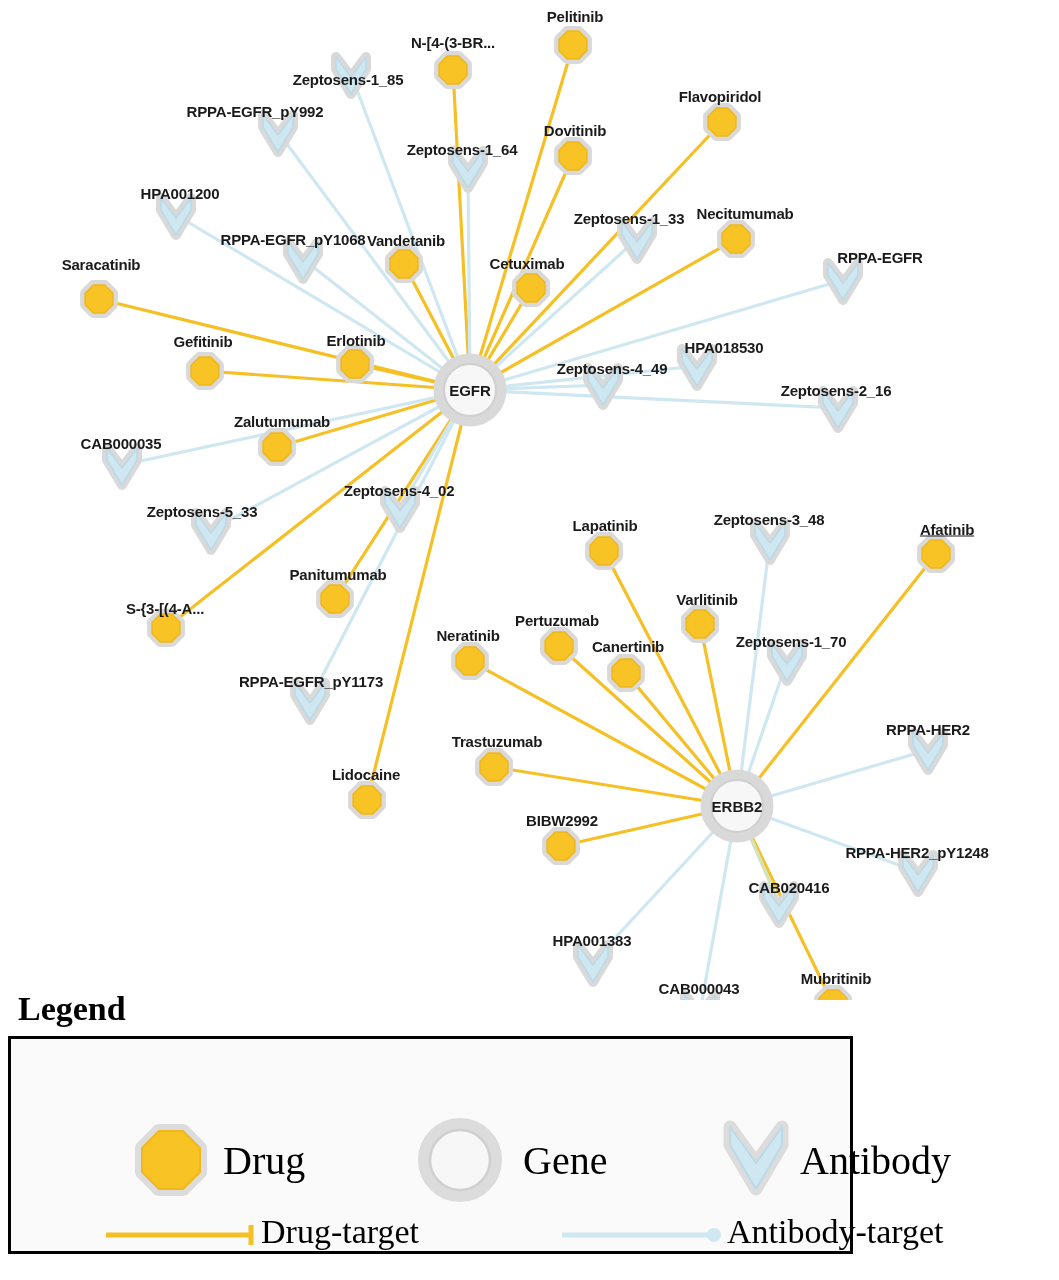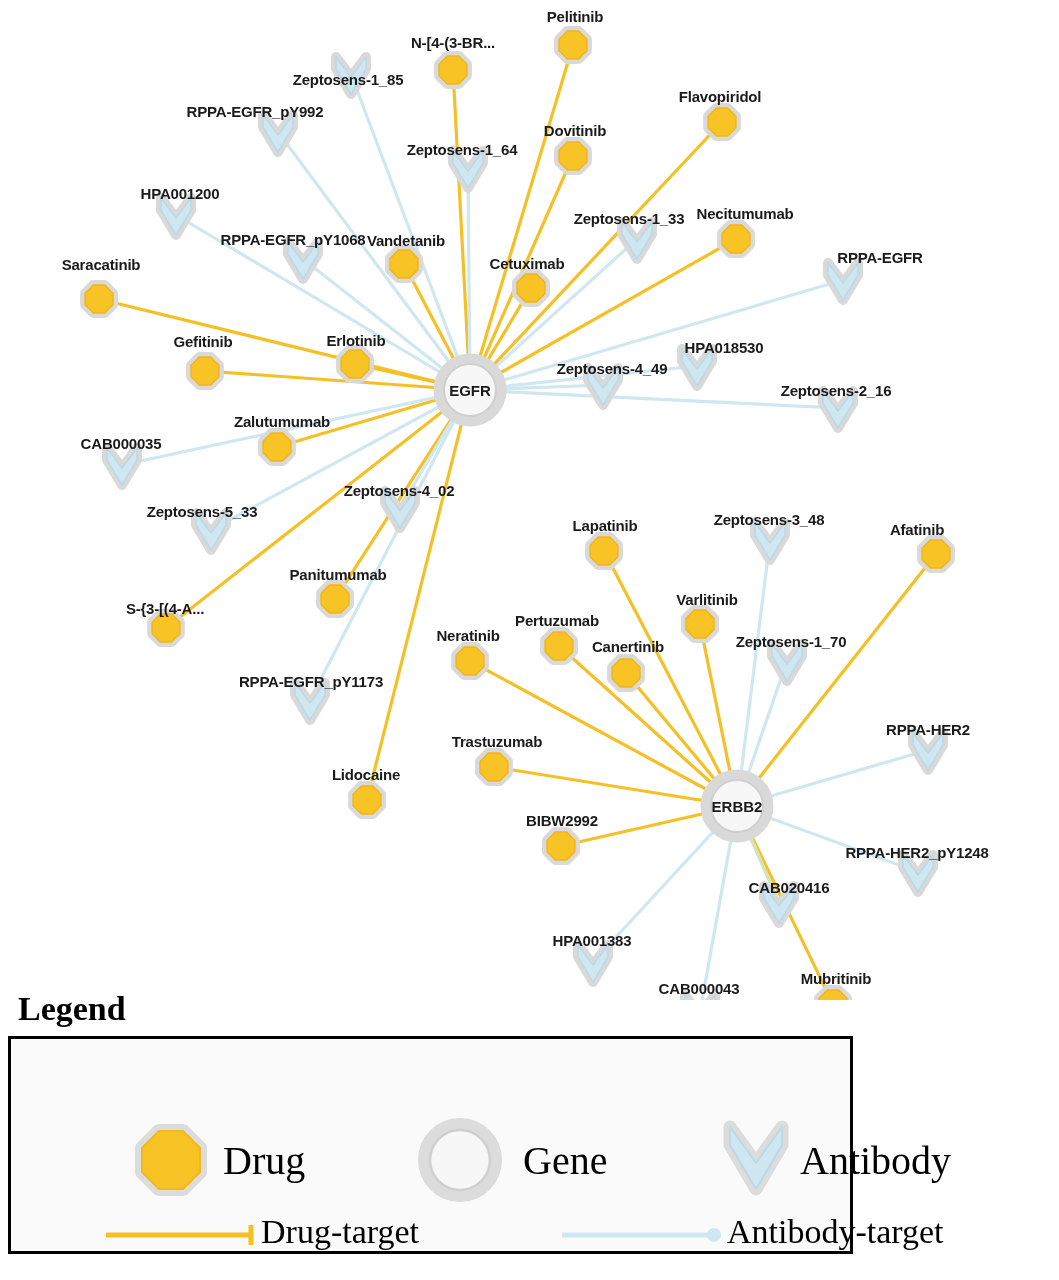--- a/index.html
+++ b/index.html
@@ -341,21 +341,21 @@
       <div class="node-label" style="left: 453px; top: 42px;">N-[4-(3-BR...</div>
       <div class="node-label" style="left: 720px; top: 96px;">Flavopiridol</div>
       <div class="node-label" style="left: 575px; top: 130px;">Dovitinib</div>
       <div class="node-label" style="left: 745px; top: 213px;">Necitumumab</div>
       <div class="node-label" style="left: 406px; top: 240px;">Vandetanib</div>
       <div class="node-label" style="left: 527px; top: 263px;">Cetuximab</div>
       <div class="node-label" style="left: 101px; top: 264px;">Saracatinib</div>
       <div class="node-label" style="left: 356px; top: 340px;">Erlotinib</div>
       <div class="node-label" style="left: 203px; top: 341px;">Gefitinib</div>
       <div class="node-label" style="left: 282px; top: 421px;">Zalutumumab</div>
-      <div class="node-label" style="left: 917px; top: 529px;">Afatinib</div>
+      <div class="node-label" style="left: 947px; top: 529px; text-decoration: underline;">Afatinib</div>
       <div class="node-label" style="left: 605px; top: 525px;">Lapatinib</div>
       <div class="node-label" style="left: 338px; top: 574px;">Panitumumab</div>
       <div class="node-label" style="left: 707px; top: 599px;">Varlitinib</div>
       <div class="node-label" style="left: 165px; top: 608px;">S-{3-[(4-A...</div>
       <div class="node-label" style="left: 557px; top: 620px;">Pertuzumab</div>
       <div class="node-label" style="left: 628px; top: 646px;">Canertinib</div>
       <div class="node-label" style="left: 468px; top: 635px; text-align: right;">Neratinib</div>
       <div class="node-label" style="left: 497px; top: 741px;">Trastuzumab</div>
       <div class="node-label" style="left: 366px; top: 774px;">Lidocaine</div>
       <div class="node-label" style="left: 562px; top: 820px;">BIBW2992</div>

